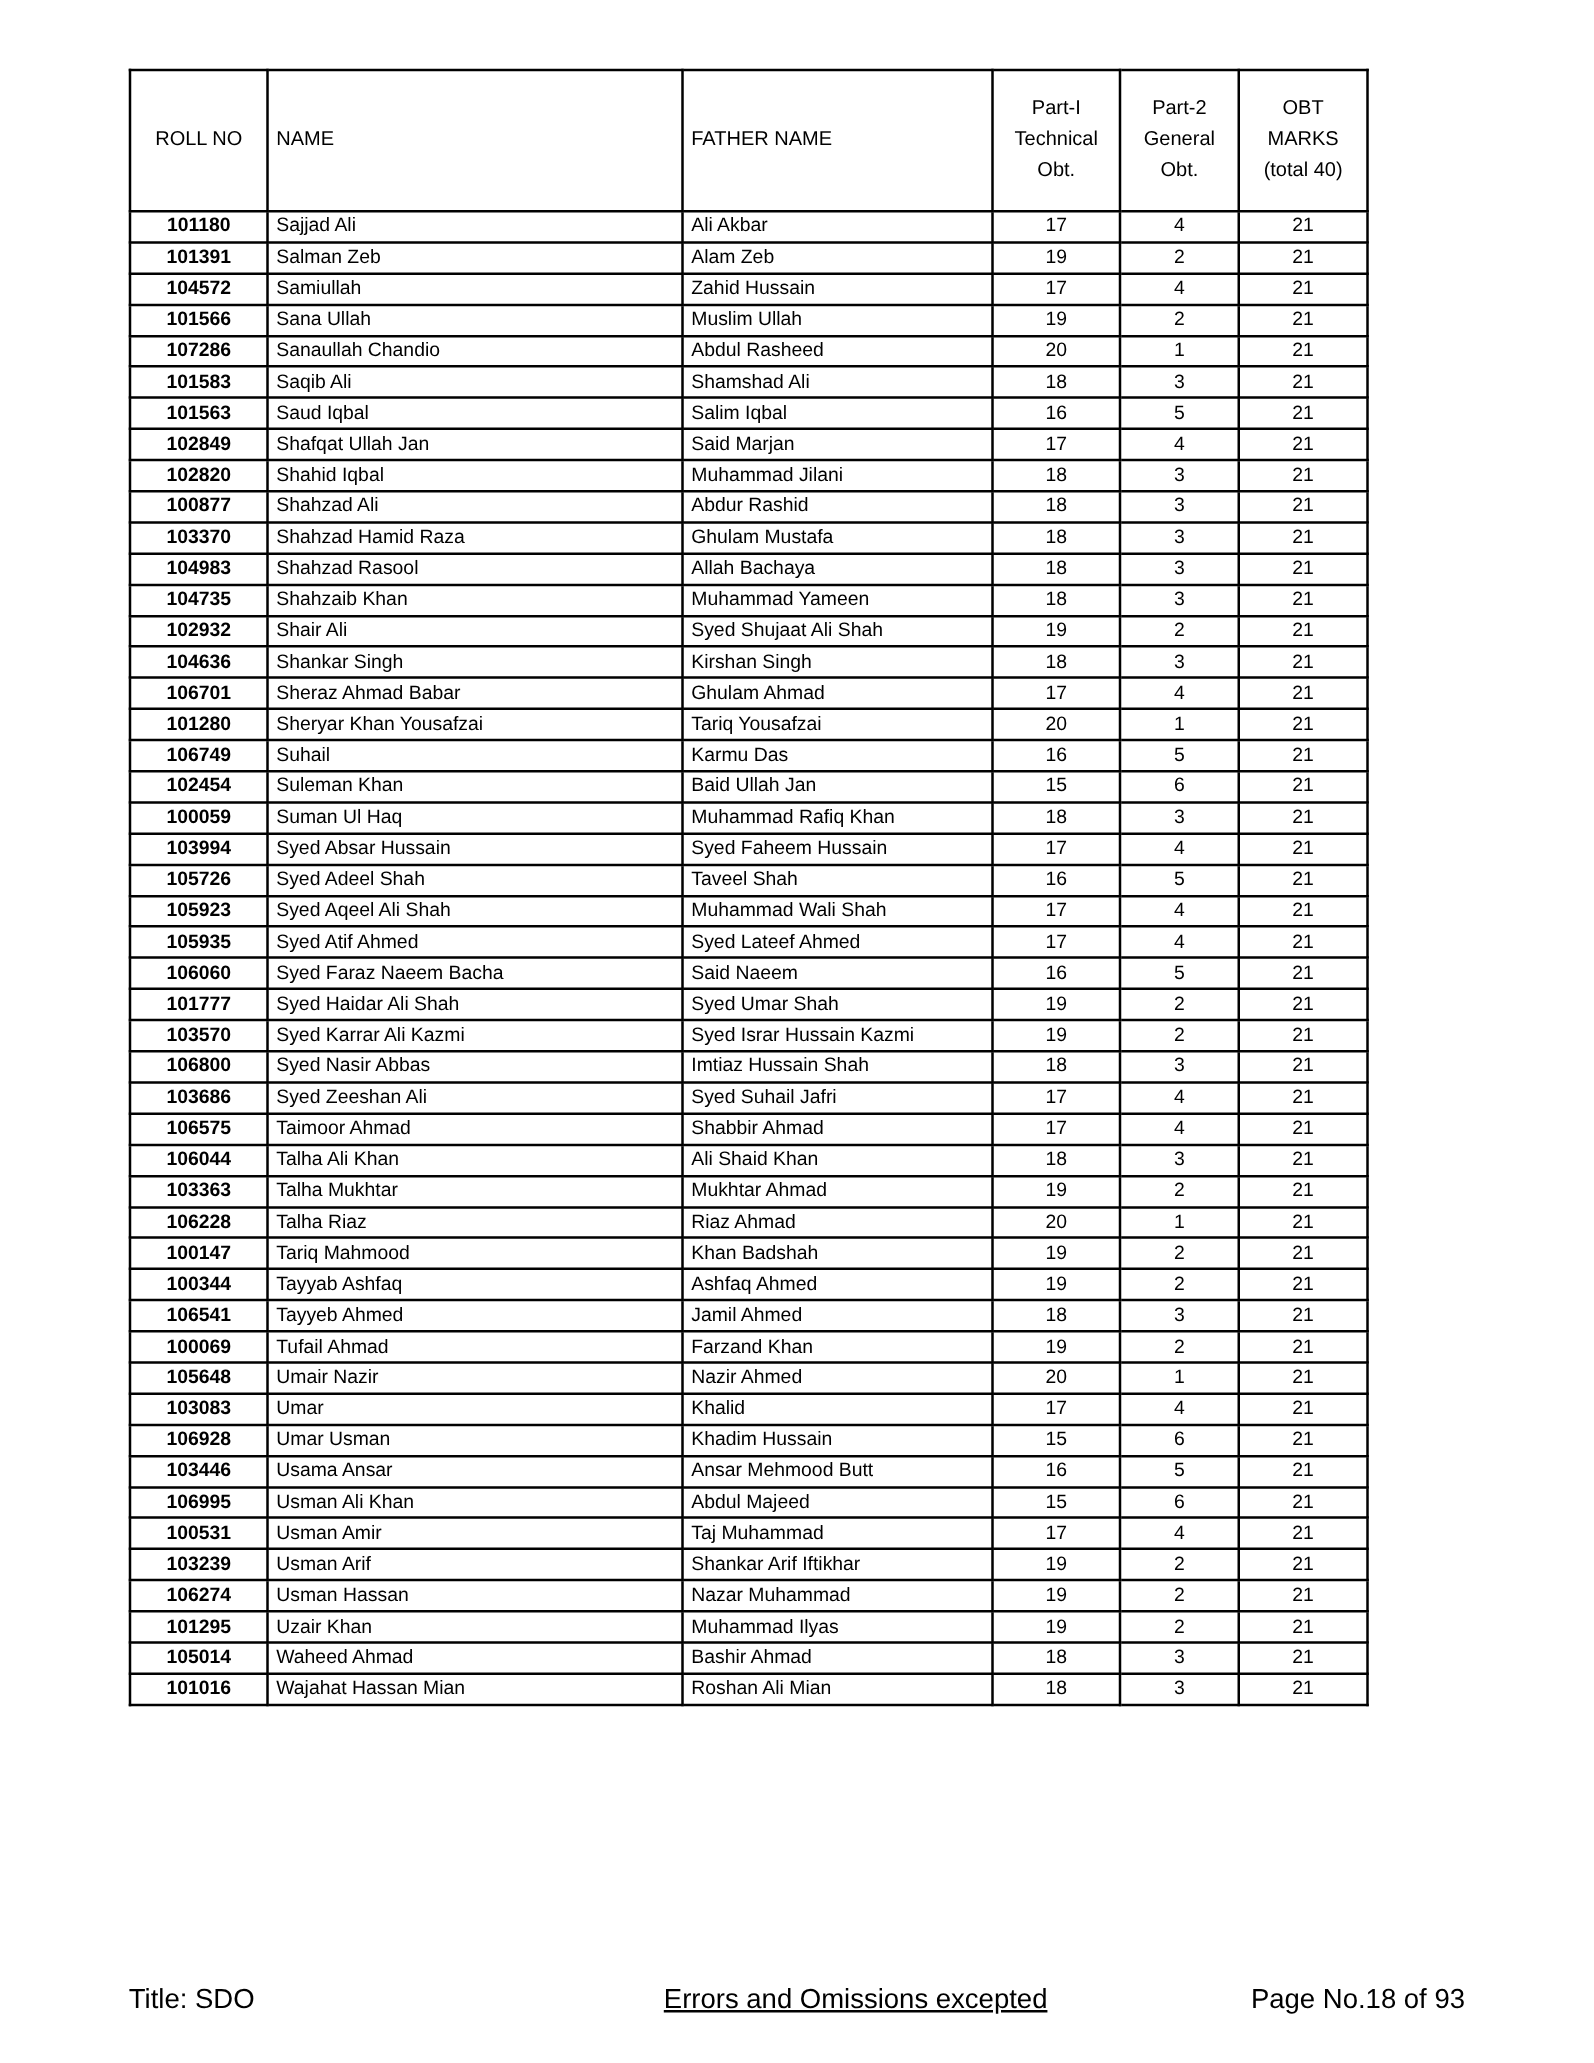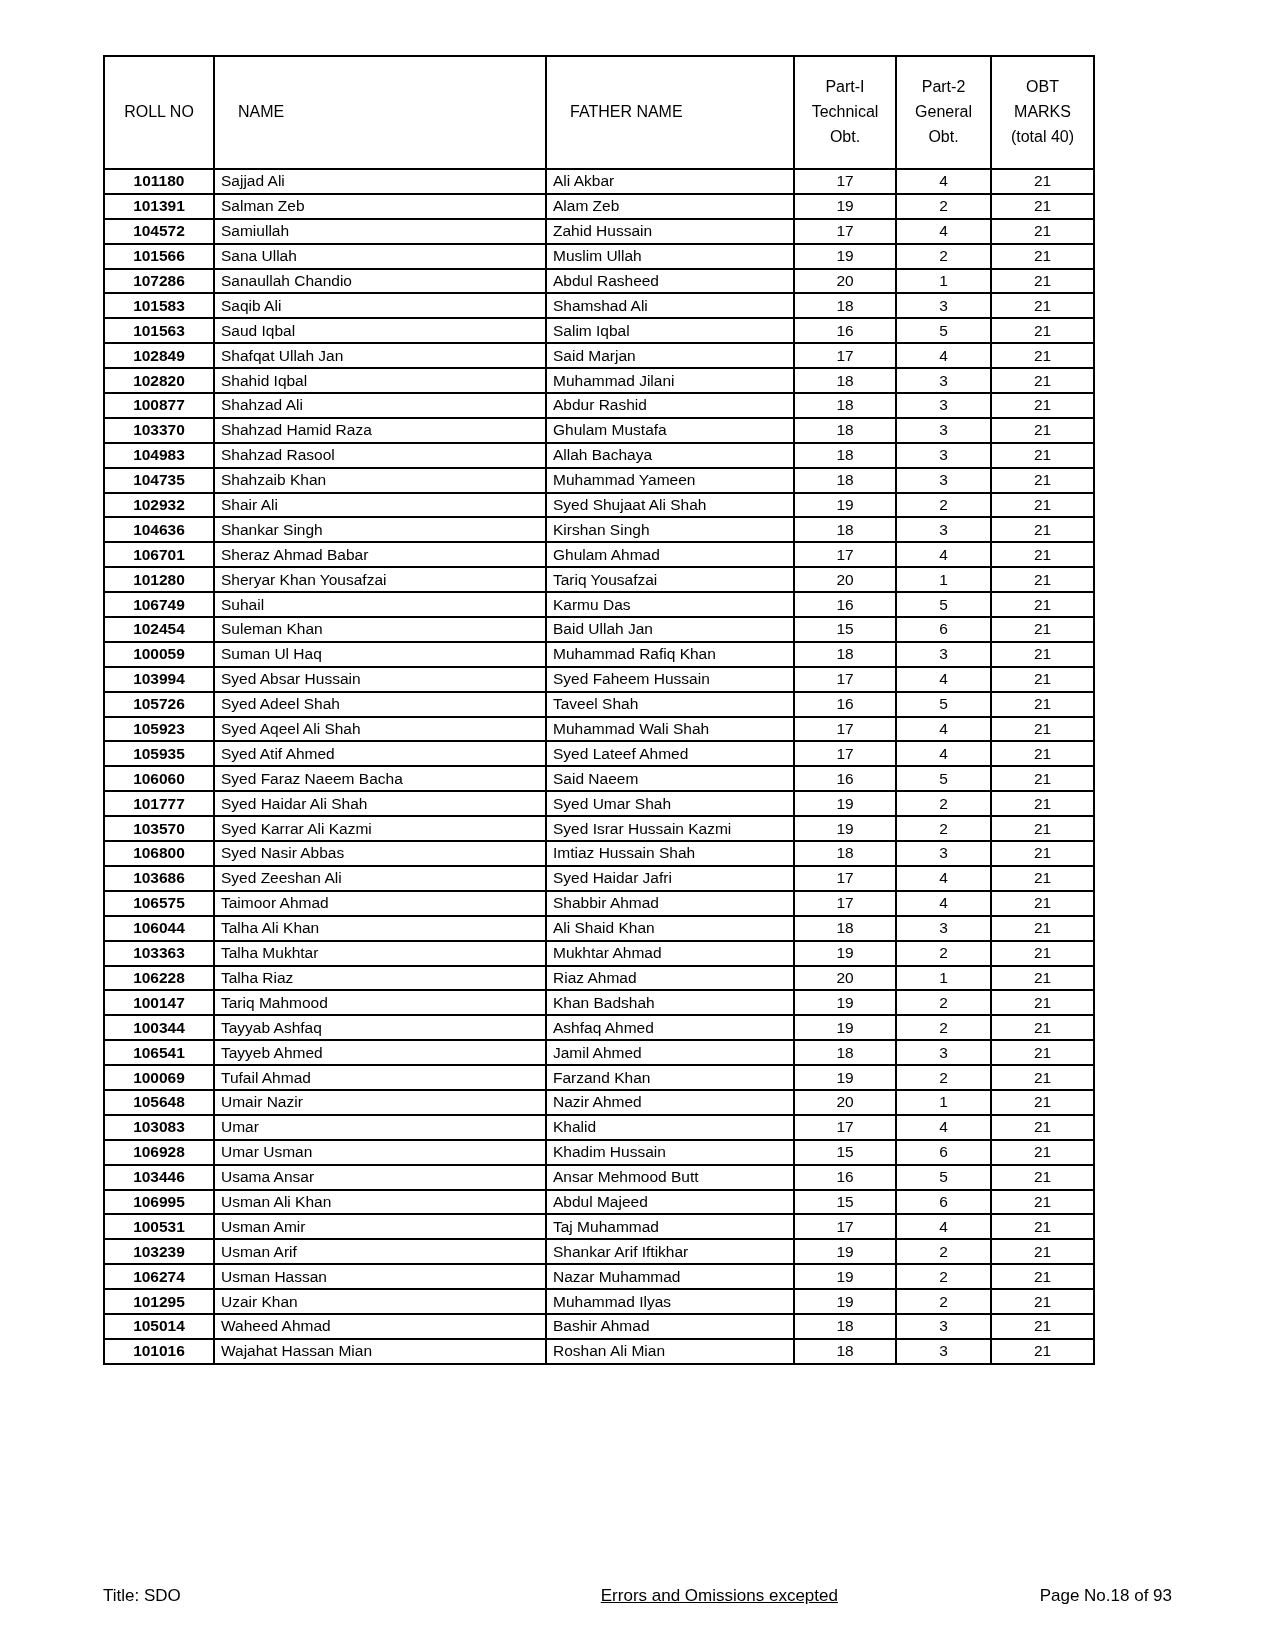--- a/index.html
+++ b/index.html
@@ -33,21 +33,21 @@
     font-size: 16px;
     font-weight: normal;
     white-space: pre-line;
     vertical-align: middle;
     text-align: center;
     line-height: 1.55;
     padding: 0 4px;
   }
   table.results thead th.left {
     text-align: left;
-    padding-left: 23px;
+    padding-left: 6px;
     white-space: nowrap;
   }
   table.results tbody td {
     height: 22.9px;
     font-size: 15.5px;
     vertical-align: middle;
     padding: 0;
   }
   td.roll {
     font-weight: bold;
@@ -67,21 +67,21 @@
   col.c-p1     { width: 102px; }
   col.c-p2     { width: 95px;  }
   col.c-obt    { width: 103px; }
   .footer {
     position: absolute;
     left: 103px;
     top: 1586px;
     width: 1069px;
     display: flex;
     align-items: baseline;
-    font-size: 17px;
+    font-size: 22px;
   }
   .footer .f-left   { flex: 1; text-align: left; }
   .footer .f-center { flex: 1.2; text-align: right; text-decoration: underline; }
   .footer .f-right  { flex: 1; text-align: right; }
 </style>
 </head>
 <body>
 
 <div class="page">
 
@@ -331,21 +331,21 @@
       <td class="roll">106800</td>
       <td class="name">Syed Nasir Abbas</td>
       <td class="father">Imtiaz Hussain Shah</td>
       <td class="num">18</td>
       <td class="num">3</td>
       <td class="num">21</td>
     </tr>
         <tr>
       <td class="roll">103686</td>
       <td class="name">Syed Zeeshan Ali</td>
-      <td class="father">Syed Haidar Jafri</td>
+      <td class="father">Syed Suhail Jafri</td>
       <td class="num">17</td>
       <td class="num">4</td>
       <td class="num">21</td>
     </tr>
         <tr>
       <td class="roll">106575</td>
       <td class="name">Taimoor Ahmad</td>
       <td class="father">Shabbir Ahmad</td>
       <td class="num">17</td>
       <td class="num">4</td>

